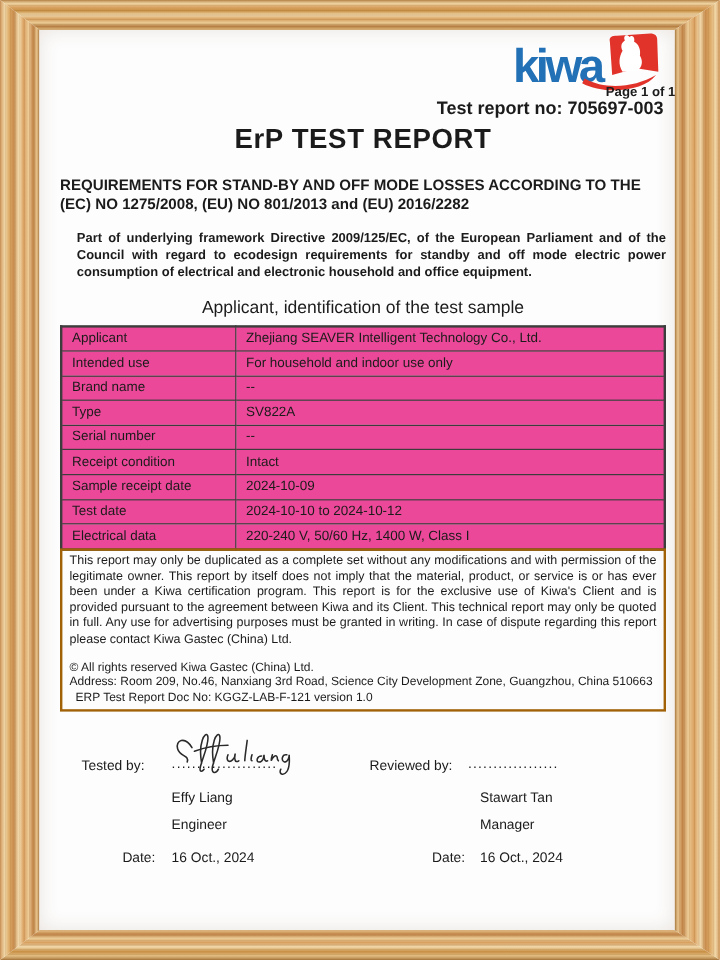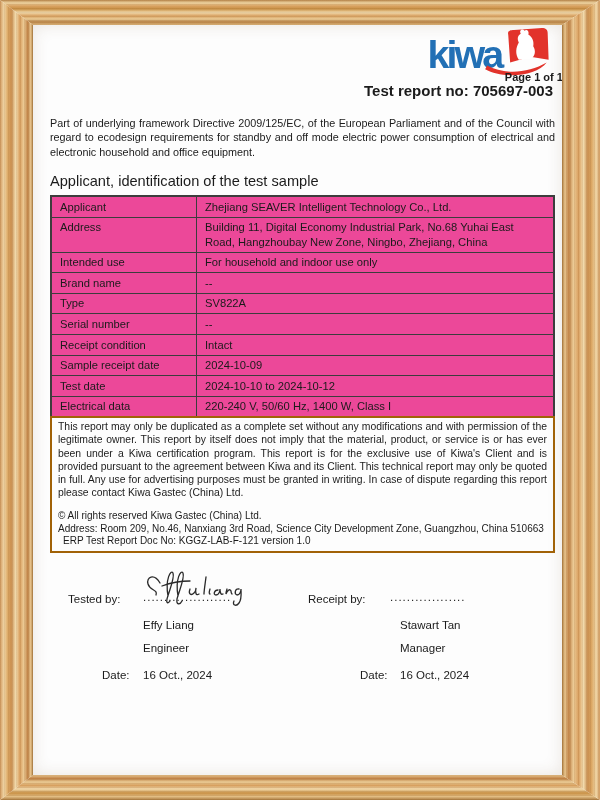--- a/index.html
+++ b/index.html
@@ -46,22 +46,22 @@
   }
   .doc-header{position:relative;height:78px;}
   .logo{position:absolute;top:2px;right:2px;width:128px;height:50px;}
   .page-info{
     position:absolute;bottom:20px;left:0;right:0;text-align:right;
     transform:translateX(14px);font-size:11px;font-weight:bold;
   }
   .report-no{position:absolute;bottom:4px;right:2px;font-size:15px;font-weight:bold;margin-top:32px;}
   .doc-title{margin:0;text-align:center;font-size:23px;font-weight:bold;letter-spacing:.5px;line-height:1.1;}
   .req-heading{margin:18px 0 0 0;font-size:12.6px;font-weight:bold;line-height:1.28;}
-  .intro{margin:13px 0 0 0;font-size:10.8px;line-height:1.33;text-align:justify;}
-  .section-heading{margin:14px 0 0 0;font-size:14.6px;font-weight:normal;}
+  .intro{margin:13px 0 0 14px;font-size:10.8px;line-height:1.33;text-align:justify;font-weight:bold;}
+  .section-heading{margin:14px 0 0 0;font-size:14.6px;font-weight:normal;text-align:center;}
   
   table.sample{border-collapse:collapse;width:100%;margin-top:6px;font-size:11.2px;border:2px solid #3d3d3d;}
   table.sample td{border:1px solid #3d3d3d;padding:2.5px 8px;line-height:1.3;vertical-align:top;background:#ec4899;}
   td.lbl{width:128px;}
   
   .disclaimer{
     border:2px solid #a16207;margin-top:-2px;padding:2px 6px 3px 6px;
     font-size:10.4px;line-height:1.27;text-align:justify;
   }
   .disclaimer .small-lines{margin-top:11px;font-size:10px;line-height:1.24;text-align:left;}
@@ -94,35 +94,33 @@
     <svg class="logo" viewBox="0 0 128 52">
       <text x="0" y="43" font-family="Liberation Sans, sans-serif" font-size="41" font-weight="bold" letter-spacing="-3" fill="#2270b5">kiwa</text>
       <path d="M84,8 C83,4 86,3 90,3 L119,1 C123,1 125,3 125,6 L126,34 L107,31 L86,37 Z" fill="#e2332b"></path>
       <path d="M62,40 C80,50 105,48 124,37 C113,52 78,54 60,44 Z" fill="#e2332b"></path>
       <path d="M97,7 C95,3 99,1 101,4 C103,2 106,4 105,8 C109,10 111,15 110,20 C113,25 112,30 108,33 L95,34 C91,28 92,21 95,16 C93,12 94,9 97,7 Z" fill="#ffffff"></path>
     </svg>
     <div class="page-info">Page 1 of 15</div>
     <div class="report-no">Test report no: 705697-003</div>
   </div>
 
+  <h1 class="doc-title">ErP TEST REPORT</h1>
 
+  <h2 class="req-heading">REQUIREMENTS FOR STAND-BY AND OFF MODE LOSSES ACCORDING TO THE (EC) NO 1275/2008, (EU) NO 801/2013 and (EU) 2016/2282</h2>
 
   <p class="intro">Part of underlying framework Directive 2009/125/EC, of the European Parliament and of the Council with regard to ecodesign requirements for standby and off mode electric power consumption of electrical and electronic household and office equipment.</p>
 
   <h3 class="section-heading">Applicant, identification of the test sample</h3>
 
   <table class="sample">
     <tbody>
       <tr>
         <td class="lbl">Applicant</td>
         <td>Zhejiang SEAVER Intelligent Technology Co., Ltd.</td>
-      </tr>
-      <tr>
-        <td class="lbl">Address</td>
-        <td>Building 11, Digital Economy Industrial Park, No.68 Yuhai East Road, Hangzhoubay New Zone, Ningbo, Zhejiang, China</td>
       </tr>
       <tr>
         <td class="lbl">Intended use</td>
         <td>For household and indoor use only</td>
       </tr>
       <tr>
         <td class="lbl">Brand name</td>
         <td>--</td>
       </tr>
       <tr>
@@ -171,21 +169,21 @@
         <path d="M40,31 C37,14 43,4 45,8 C47,13 41,26 39,34 C38,40 42,40 44,36"></path>
         <path d="M24,21 C32,18 44,16 52,16"></path>
         <path d="M52,24 C50,29 53,31 56,28 C58,26 58,23 58,23 C57,28 58,31 61,29"></path>
         <path d="M68,12 C67,20 66,26 66,29"></path>
         <path d="M72,24 C71,27 71,29 72,29"></path>
         <path d="M80,25 C76,25 75,30 78,30 C81,30 82,26 82,24 C82,28 83,30 85,29"></path>
         <path d="M89,24 C88,27 88,29 88,29 C89,26 92,23 93,26 C93,27 93,28 94,29"></path>
         <path d="M101,24 C97,23 96,29 99,30 C102,30 103,26 103,24 C103,28 104,34 101,38 C98,42 94,40 96,36"></path>
       </g>
     </svg>
-    <span class="r-label">Receipt by:</span>
+    <span class="r-label">Reviewed by:</span>
     <span class="r-dots">..................</span>
 
     <span class="t-name">Effy Liang</span>
     <span class="r-name">Stawart Tan</span>
 
     <span class="t-role">Engineer</span>
     <span class="r-role">Manager</span>
 
     <span class="t-datelbl">Date:</span>
     <span class="t-date">16 Oct., 2024</span>

